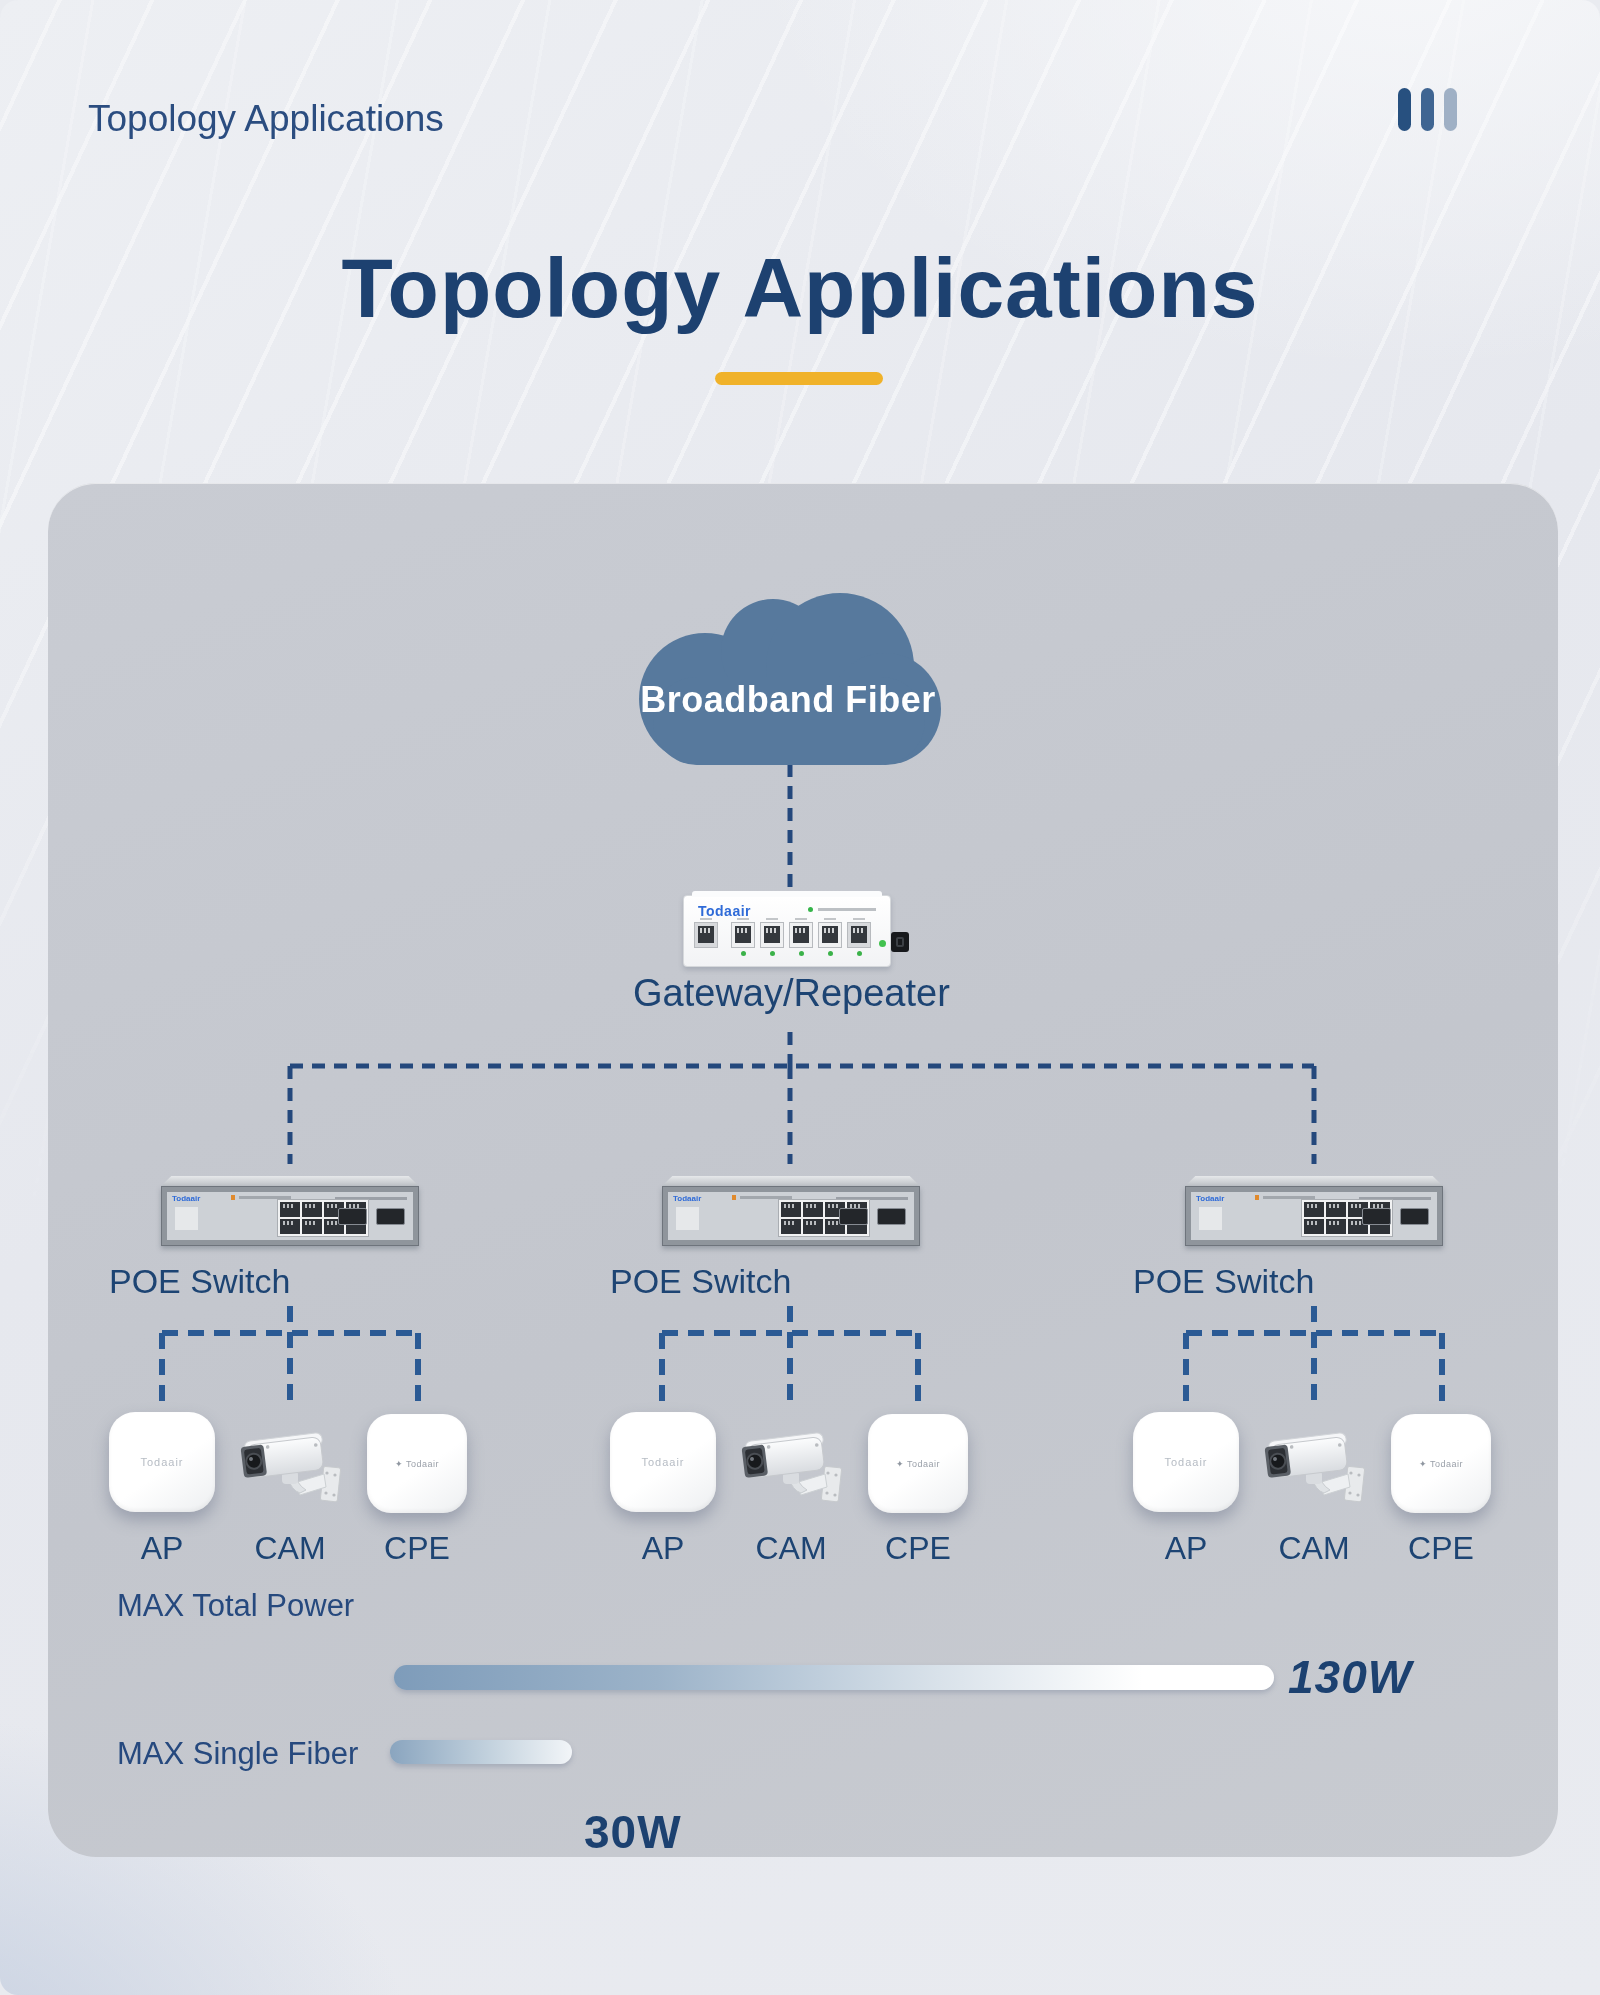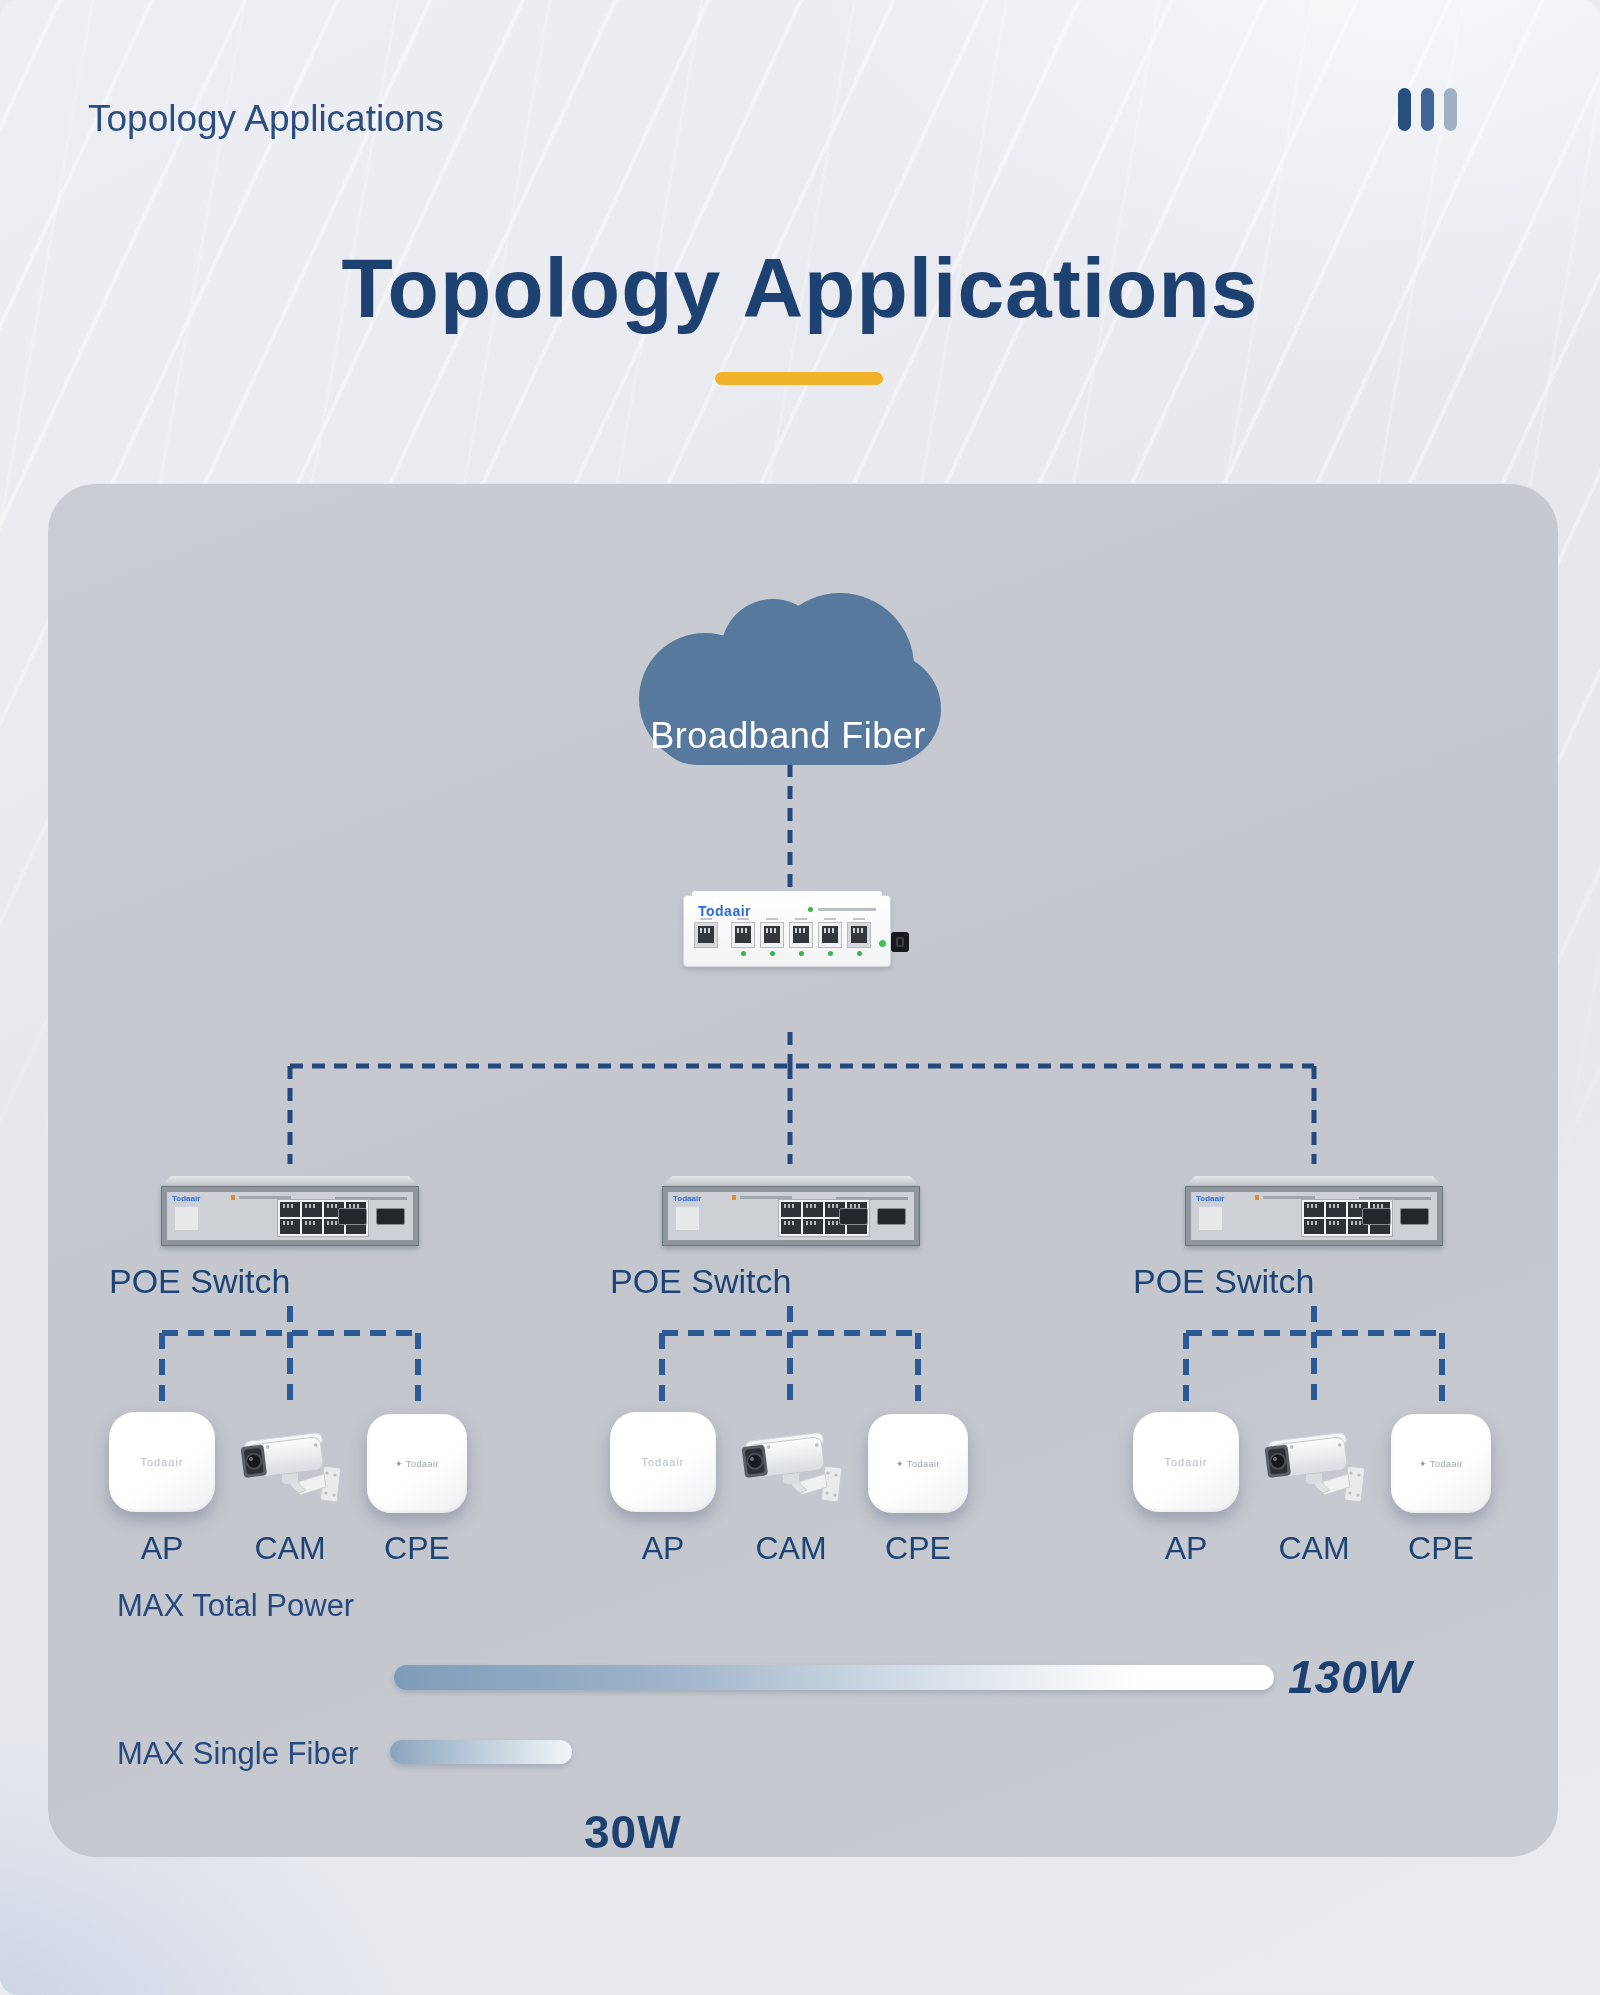--- a/index.html
+++ b/index.html
@@ -25,21 +25,21 @@
   .title-underline{position:absolute;left:715px;top:372px;width:168px;height:13px;border-radius:7px;background:#f0b22a;}
   
   .panel{position:absolute;left:48px;top:483px;width:1510px;height:1374px;border-radius:48px;
     background:linear-gradient(160deg,#c9ccd3 0%,#c3c6cd 55%,#c8cbd1 100%);
     box-shadow:inset 0 1px 0 rgba(255,255,255,.55);}
   .connectors{position:absolute;left:0;top:0;width:1600px;height:1995px;pointer-events:none;}
   
   .cloud{position:absolute;left:633px;top:583px;width:310px;height:185px;}
   .cloud svg{position:absolute;inset:0;}
   .cloud-label{position:absolute;left:0;right:0;top:96px;text-align:center;
-    font-size:36px;font-weight:normal;color:#ffffff;letter-spacing:.5px;margin-top:36px;}
+    font-size:36px;font-weight:bold;color:#ffffff;letter-spacing:.5px;}
   
   .gateway{position:absolute;left:683px;top:895px;width:206px;height:70px;border-radius:4px;
     background:linear-gradient(#ffffff,#f2f3f5);border:1px solid #d5d8db;
     box-shadow:0 3px 5px rgba(80,90,110,.25), inset 0 2px 0 #fff;}
   .gateway::before{content:"";position:absolute;left:8px;right:8px;top:-5px;height:6px;border-radius:3px 3px 0 0;background:#fbfcfd;}
   .gw-brand{position:absolute;left:14px;top:7px;font-size:14px;font-weight:bold;color:#2f6bd8;letter-spacing:.5px;}
   .gw-mini{position:absolute;right:14px;top:12px;width:58px;height:3px;background:#bcc0c4;}
   .gw-mini::before{content:"";position:absolute;left:-10px;top:-1px;width:5px;height:5px;border-radius:50%;background:#35b54a;}
   .gports{position:absolute;left:10px;top:22px;display:flex;align-items:flex-start;}
   .pwrap{display:flex;flex-direction:column;align-items:center;margin-right:5px;}
@@ -216,20 +216,21 @@
           <span class="ptick"></span>
           <span class="pbez gray">
             <i></i>
           </span>
           <span class="pdot"></span>
         </span>
       <span class="gw-led"></span>
       <span class="gw-jack"></span>
     </div>
   </div>
+  <div class="dlabel" style="left:633px;top:972px;width:310px;font-size:38px;">Gateway/Repeater</div>
 
   <div class="group g1">
     <div class="switch">
       <div class="sw-top"></div>
       <div class="sw-body">
           <div class="sw-face">
         <span class="sw-brand">Todaair</span>
         <span class="sw-model"></span>
         <span class="sw-ict"></span>
         <span class="sw-qr"></span>

